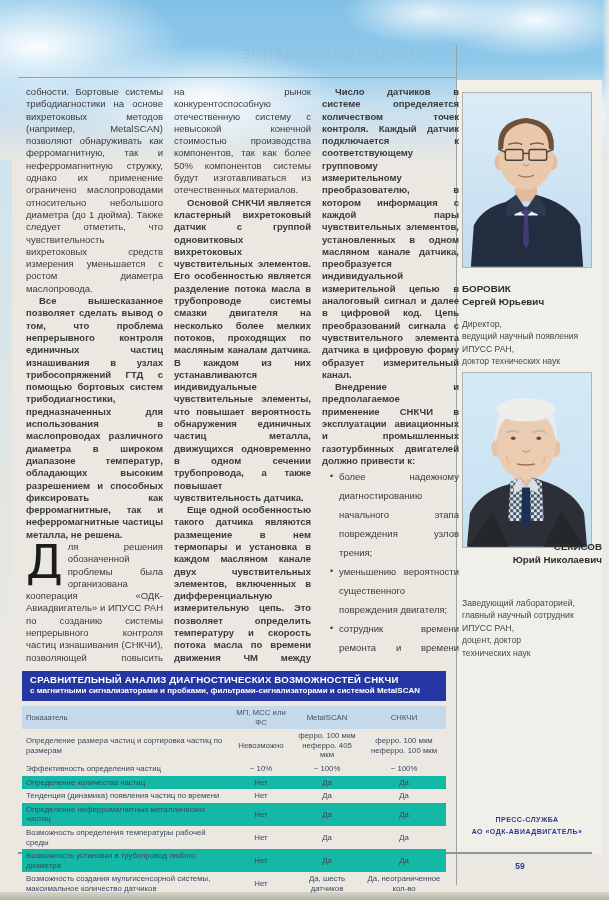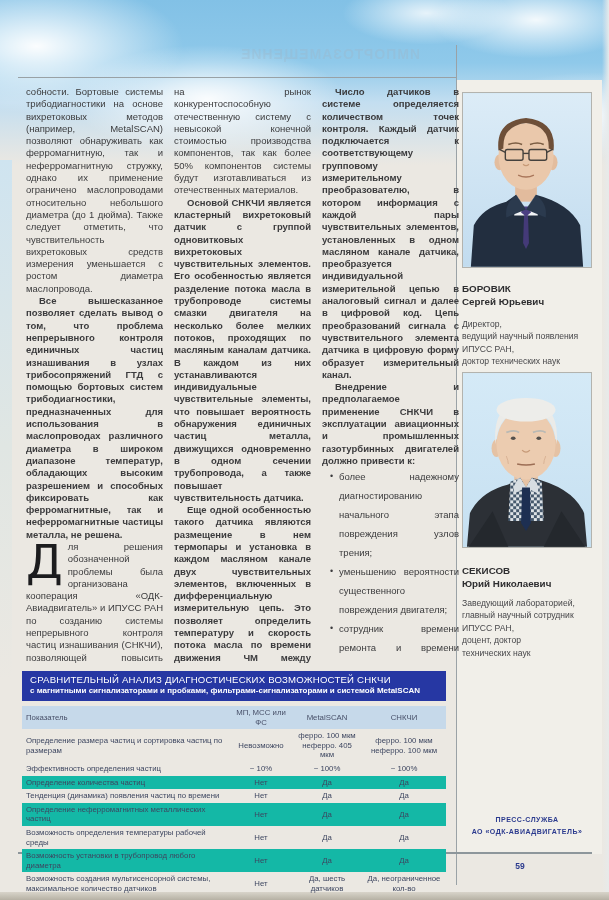--- a/index.html
+++ b/index.html
@@ -90,21 +90,21 @@
   }
   .pagenum{
     position:absolute;left:500px;top:861px;width:40px;text-align:center;
     font-size:8.5px;font-weight:bold;color:#2b3a8e;
   }
   
   .banner{
     position:absolute;left:22px;top:671px;width:424px;height:30px;
     background:#2637a3;color:#fff;box-sizing:border-box;padding:3px 8px 0 8px;
   }
-  .banner .l1{font-size:9.6px;font-weight:normal;letter-spacing:.2px;line-height:12px;}
+  .banner .l1{font-size:9.6px;font-weight:bold;letter-spacing:.2px;line-height:12px;}
   .banner .l2{font-size:8px;font-weight:bold;line-height:10px;}
   table.cmp{
     position:absolute;left:22px;top:706px;width:424px;
     border-collapse:collapse;table-layout:fixed;
   }
   table.cmp col.c0{width:208px;}
   table.cmp col.c1{width:62px;}
   table.cmp col.c2{width:70px;}
   table.cmp col.c3{width:84px;}
   table.cmp th, table.cmp td{
@@ -232,21 +232,21 @@
     <path d="M4,176 L7,142 Q18,120 46,113 L58,106 L64,116 L70,106 Q112,116 123,142 L126,176 Z" fill="#2c3036"></path>
     <path d="M48,110 L58,106 L64,116 L70,106 L80,110 L82,150 L46,150 Z" fill="url(#check)"></path>
     <path d="M58,106 L64,116 L52,122 Q50,112 58,106 Z" fill="#d7dde2"></path>
     <path d="M70,106 L64,116 L76,122 Q78,112 70,106 Z" fill="#d7dde2"></path>
     <path d="M60,116 L68,116 L69,152 L64,160 L59,152 Z" fill="#1d2f52"></path>
     <path d="M6,176 L30,140 L46,176 Z" fill="#24282d"></path>
     <path d="M124,176 L100,140 L82,176 Z" fill="#24282d"></path>
   </svg>
 </div>
 
-<div class="cap-name" style="top:564px;">
+<div class="cap-name" style="top:540px;text-align:right;">
   <div>СЕКИСОВ</div>
   <div>Юрий Николаевич</div>
 </div>
 <div class="cap-role" style="top:597px;">
   <div>Заведующий лабораторией,</div>
   <div>главный научный сотрудник</div>
   <div>ИПУСС РАН,</div>
   <div>доцент, доктор</div>
   <div>технических наук</div>
 </div>

